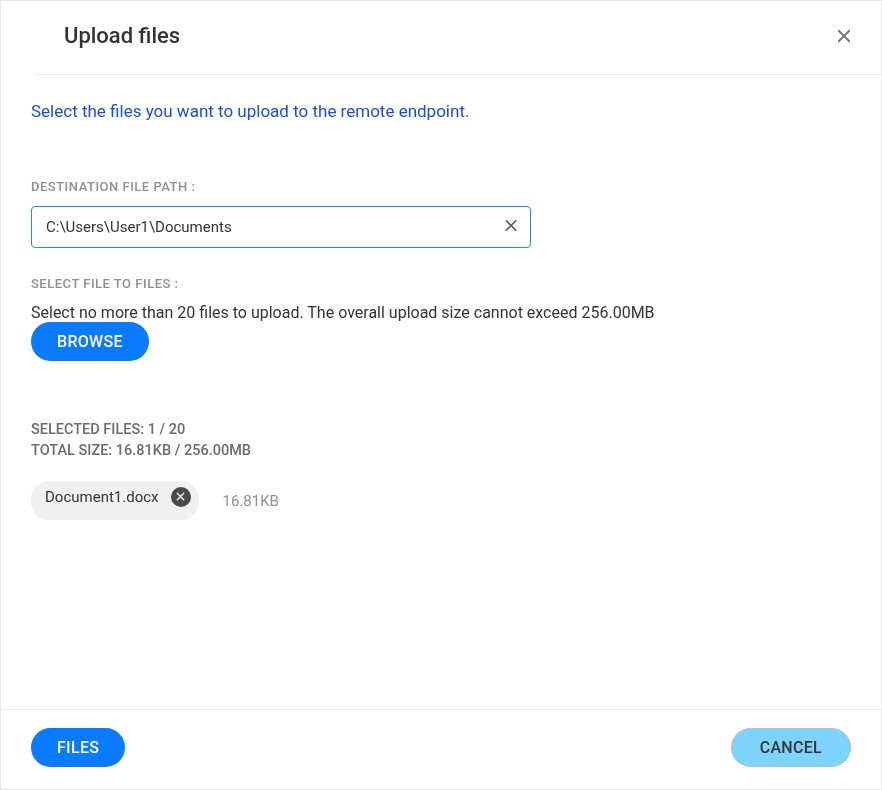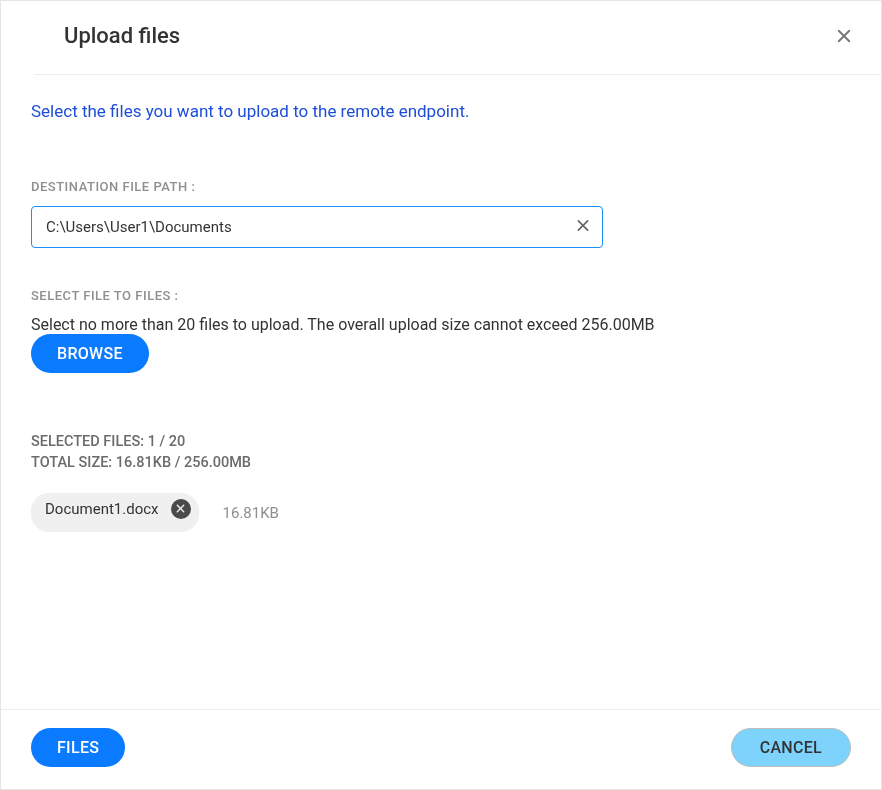--- a/index.html
+++ b/index.html
@@ -62,22 +62,22 @@
     }
     .field-label {
       font-size: 13px;
       letter-spacing: 0.5px;
       color: #8f8f8f;
       margin-bottom: 12px;
       font-weight: 500;
     }
     .input-wrap {
       position: relative;
-      width: 572px;
-      margin-bottom: 40px;
+      width: 500px;
+      margin-bottom: 28px;
     }
     .text-input {
       width: 100%;
       padding: 11px 40px 11px 14px;
       border: 1px solid #1a8dff;
       border-radius: 4px;
       font-size: 15px;
       color: #333;
       font-family: inherit;
       outline: none;

